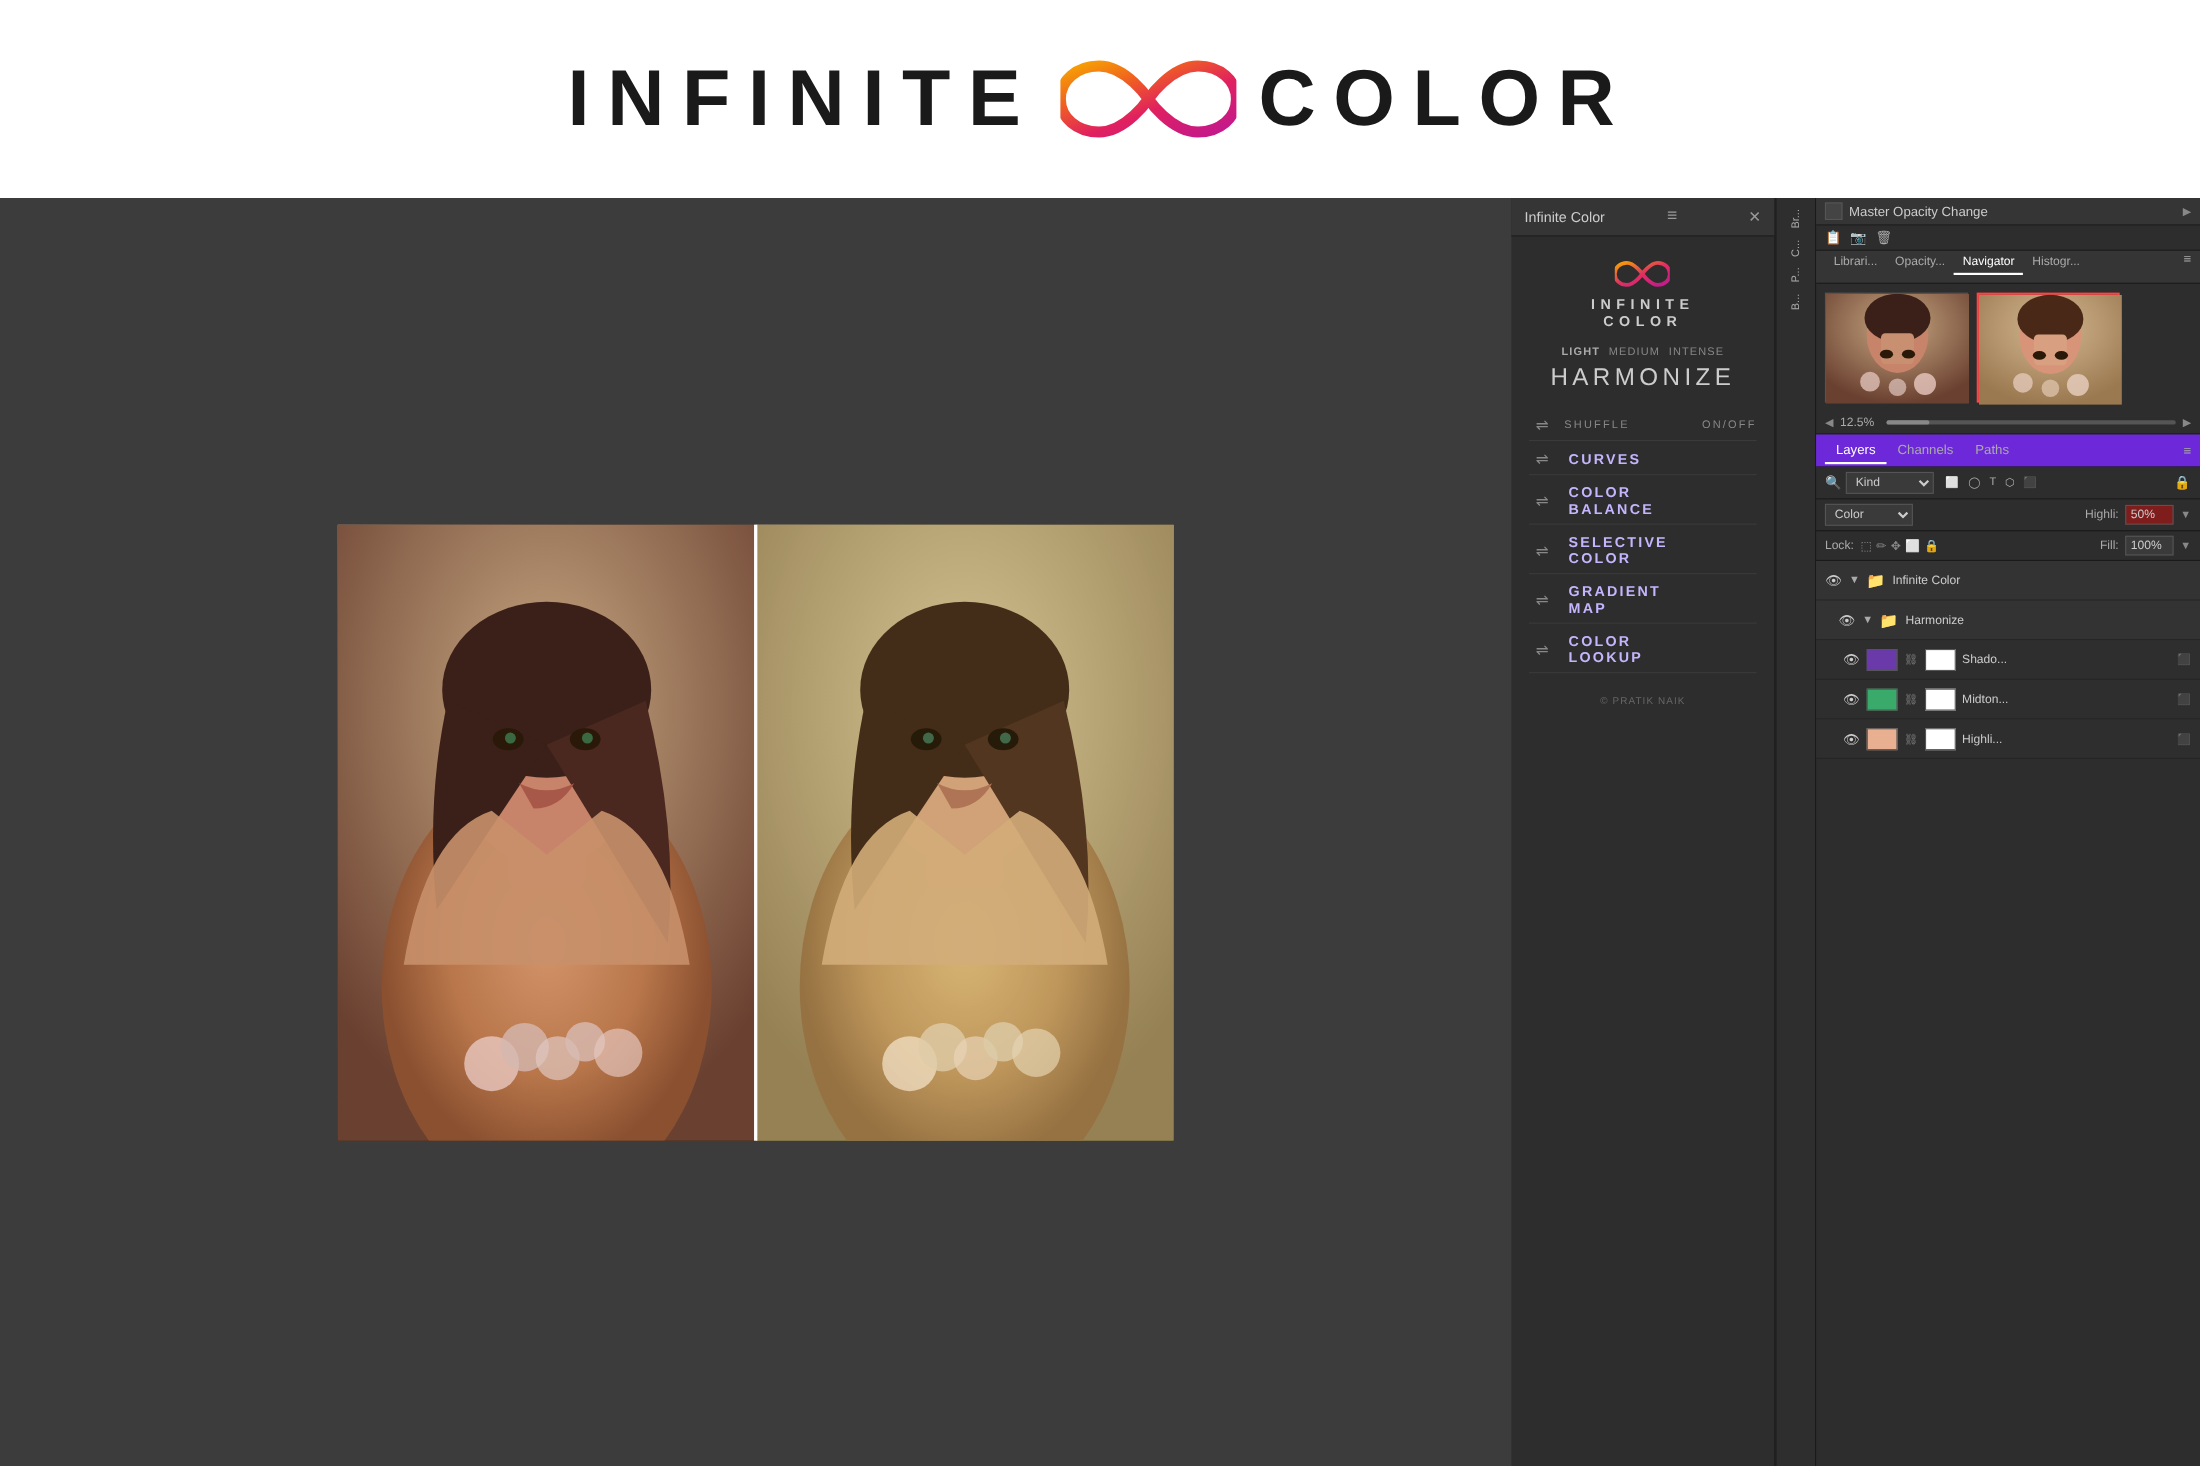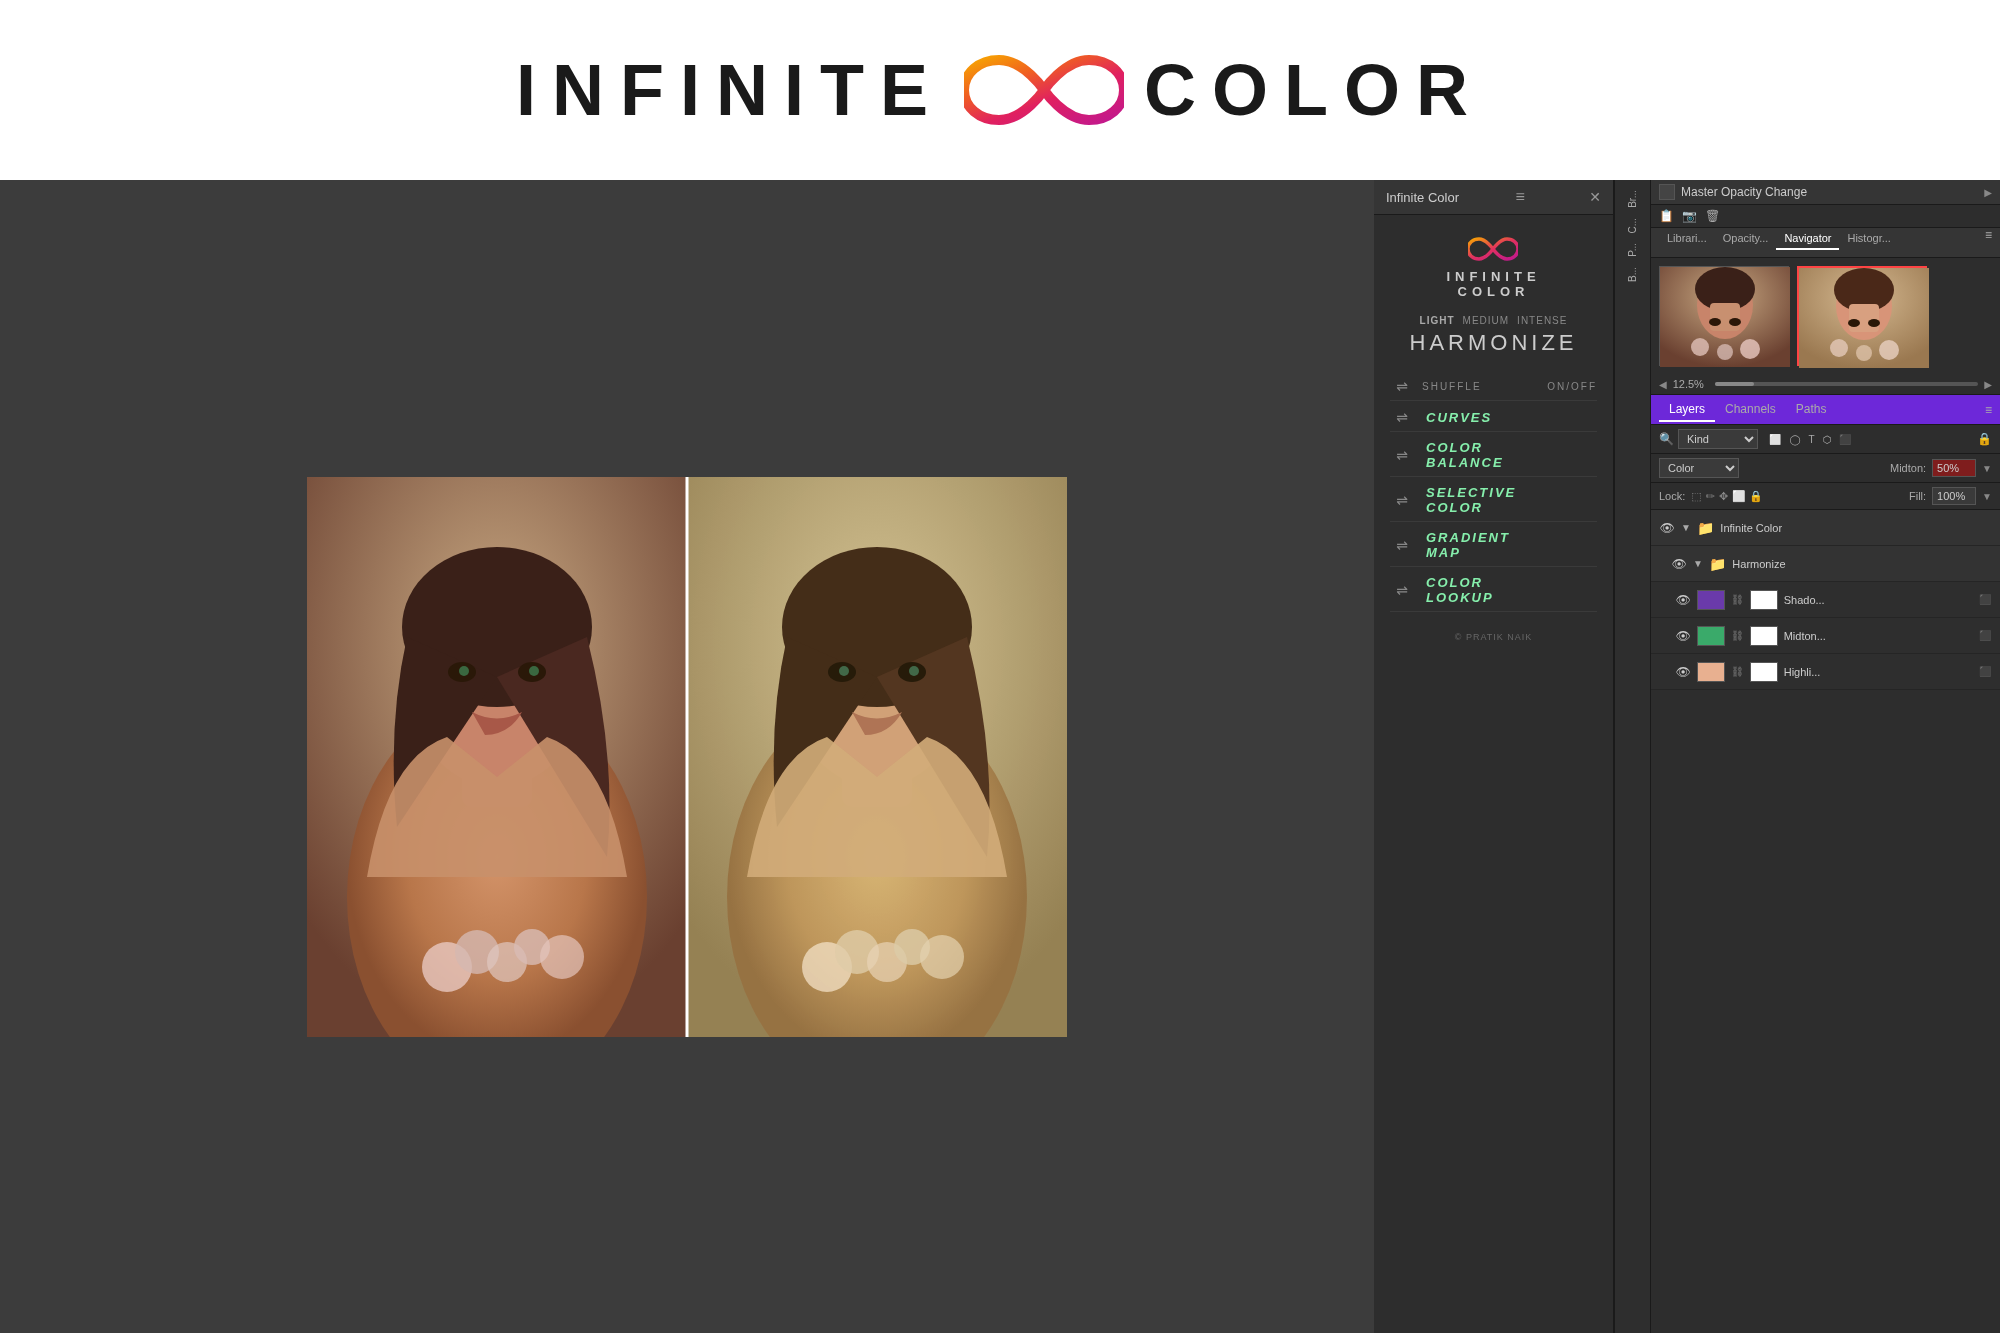--- a/index.html
+++ b/index.html
@@ -255,22 +255,21 @@
 
     .action-labels {
       display: flex;
       flex-direction: column;
     }
 
     .action-name {
       font-size: 13px;
       font-weight: 700;
       letter-spacing: 2px;
-      color: #86efac;
-      font-style: italic;
+      color: #c4b5fd;
     }
 
     .shuffle-label {
       font-size: 10px;
       letter-spacing: 2px;
       color: #888;
       margin-right: auto;
     }
 
     .onoff-label {
@@ -988,21 +987,21 @@
         <span class="kind-icon-btn">⬛</span>
       </div>
       <span class="layer-lock-icon">🔒</span>
     </div>
 
     <div class="blend-row">
       <select class="blend-select">
         <option>Color</option>
       </select>
       <span style="margin-left:auto;"></span>
-      <span class="opacity-label">Midton:</span>
+      <span class="opacity-label">Highli:</span>
       <span class="opacity-value">50%</span>
       <span style="color:#888;font-size:10px;cursor:pointer;">▼</span>
     </div>
 
     <div class="lock-row">
       <span class="lock-label">Lock:</span>
       <div class="lock-icons">
         <span class="lock-icon-item">⬚</span>
         <span class="lock-icon-item">✏</span>
         <span class="lock-icon-item">✥</span>

